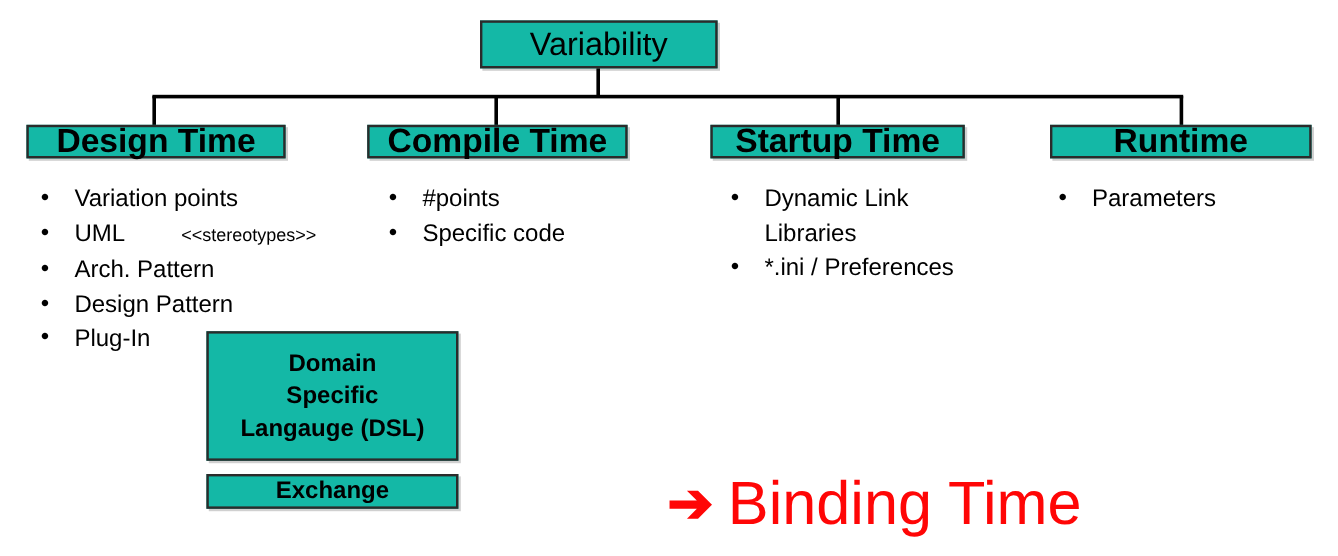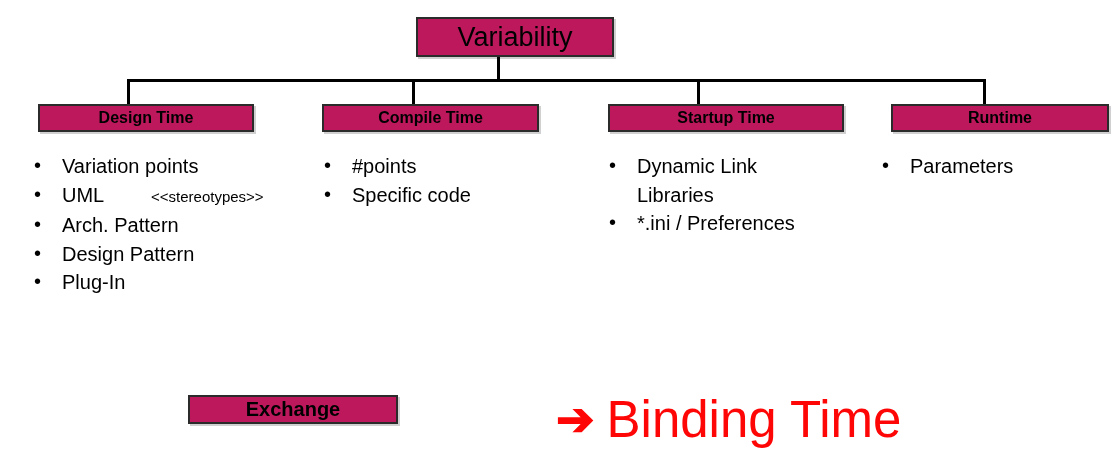--- a/index.html
+++ b/index.html
@@ -9,35 +9,34 @@
     width: 1115px;
     height: 463px;
     background: #ffffff;
     font-family: "Liberation Sans", sans-serif;
     color: #000000;
     overflow: hidden;
   }
   
   .gbox {
     position: absolute;
-    background: #be185d;
+    background: #14b8a6;
     border: 2px solid #2b2b2b;
     box-shadow: 2px 2px 0 rgba(120,120,120,0.35);
     display: flex;
     align-items: center;
     justify-content: center;
     text-align: center;
     color: #000000;
-    margin-left: 16px;
   }
   .root-box   { left: 400px; top: 17px;  width: 198px; height: 40px; font-size: 27px; font-weight: 400; }
-  .hdr        { top: 104px; height: 28px; font-size: 16px; font-weight: 700; }
+  .hdr        { top: 104px; height: 28px; font-size: 28px; font-weight: 700; }
   .hdr-design  { left: 22px;  width: 216px; }
   .hdr-compile { left: 306px; width: 217px; }
-  .hdr-startup { left: 592px; width: 236px; }
+  .hdr-startup { left: 592px; width: 212px; }
   .hdr-runtime { left: 875px; width: 218px; }
   .dsl-box    { left: 172px; top: 276px; width: 210px; height: 108px;
                 flex-direction: column; font-size: 20px; font-weight: 700; line-height: 27px; }
   .aspects-box{ left: 172px; top: 395px; width: 210px; height: 29px; font-size: 20px; font-weight: 700; }
 
   
   .line { position: absolute; background: #000000; }
   .l-hbar     { left: 127px; top: 79px; width: 859px; height: 3px; }
   .l-root     { left: 497px; top: 57px; width: 3px; height: 24px; }
   .l-design   { left: 127px; top: 80px; width: 3px; height: 25px; }
@@ -141,20 +140,25 @@
     </li>
   </ul>
 
   <ul class="blist list-runtime">
     <li>
       <span class="bullet">•</span>
       <span>Parameters</span>
     </li>
   </ul>
 
+  <div class="gbox dsl-box">
+    <div>Domain</div>
+    <div>Specific</div>
+    <div>Langauge (DSL)</div>
+  </div>
 
   <div class="gbox aspects-box">
     <span>Exchange</span>
   </div>
 
   <div class="binding">
     <span class="arrow">➔</span>
     <span class="label">Binding Time</span>
   </div>
 

